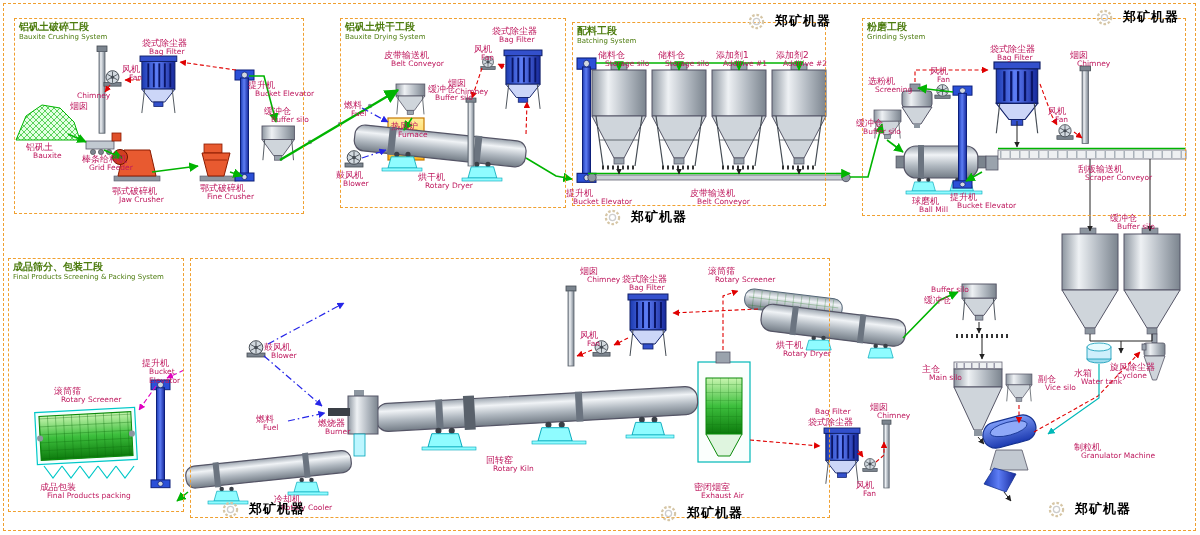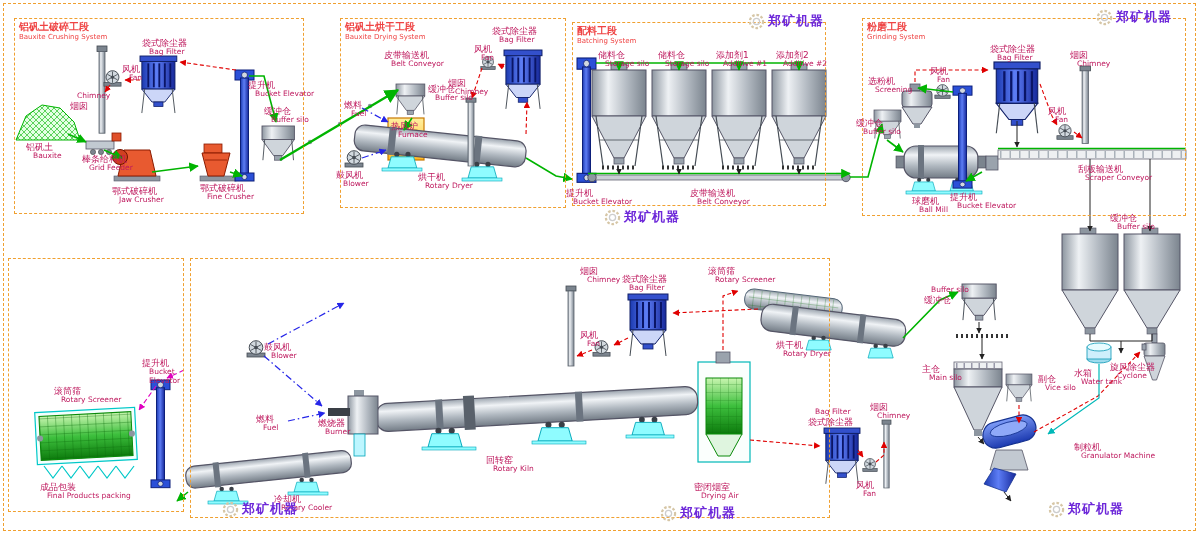--- a/index.html
+++ b/index.html
@@ -3,29 +3,29 @@
 <meta charset="utf-8">
 <style>
   * { margin:0; padding:0; box-sizing:border-box; }
   html,body { width:1200px; height:535px; background:#ffffff; overflow:hidden;
               font-family:"DejaVu Sans","Liberation Sans",sans-serif; }
   #canvas { position:absolute; left:0; top:0; width:1200px; height:535px; background:#fff; }
   #art { position:absolute; left:0; top:0; }
   .outer { position:absolute; left:3px; top:3px; width:1193px; height:528px;
            border:1px dashed #f0a030; pointer-events:none; }
   .section-box { position:absolute; border:1px dashed #f0a030; }
-  .section-title { position:absolute; color:#ef4444; line-height:1.18; white-space:nowrap; }
+  .section-title { position:absolute; color:#4d7c0f; line-height:1.18; white-space:nowrap; }
   .section-title .zh { display:block; font-size:10px; font-weight:bold; }
   .section-title .en { display:block; font-size:7px; }
   .eq-label { position:absolute; color:#be185d; line-height:1.15; white-space:nowrap; }
   .eq-label .zh { display:block; font-size:9px; }
   .eq-label .en { display:block; font-size:7.5px;margin-left:7px; }
   .eq-label.wrap { white-space:normal; width:48px; }
-  .watermark { position:absolute; display:flex; align-items:center; gap:3px;
-               color:#6d28d9; font-size:13px; font-weight:bold; letter-spacing:1px; }
+  .watermark { position:absolute; display:flex; align-items:center; gap:10px;
+               color:#000000; font-size:13px; font-weight:bold; letter-spacing:1px; }
 </style>
 </head>
 <body>
 
 <div id="canvas">
   <div class="outer"></div>
 
   <svg id="art" width="1200" height="535" viewBox="0 0 1200 535">
     <defs>
       <linearGradient id="gSteelV" x1="0" y1="0" x2="1" y2="0">
@@ -435,20 +435,24 @@
     <div class="section-title" style="left: 577px; top: 25px;">
       <span class="zh">配料工段</span>
       <span class="en">Batching System</span>
     </div>
     <div class="section-box" style="left: 862px; top: 18px; width: 324px; height: 198px;"></div>
     <div class="section-title" style="left: 867px; top: 21px;">
       <span class="zh">粉磨工段</span>
       <span class="en">Grinding System</span>
     </div>
     <div class="section-box" style="left: 8px; top: 258px; width: 176px; height: 254px;"></div>
+    <div class="section-title" style="left: 13px; top: 261px;">
+      <span class="zh">成品筛分、包装工段</span>
+      <span class="en">Final Products Screening &amp; Packing System</span>
+    </div>
     <div class="section-box" style="left: 190px; top: 258px; width: 640px; height: 260px;"></div>
     <div class="eq-label" style="left: 122px; top: 64px;">
       <span class="zh">风机</span>
       <span class="en">Fan</span>
     </div>
     <div class="eq-label" style="left: 142px; top: 38px;">
       <span class="zh">袋式除尘器</span>
       <span class="en">Bag Filter</span>
     </div>
     <div class="eq-label" style="left: 70px; top: 92px;">
@@ -626,21 +630,21 @@
     <div class="eq-label" style="left: 486px; top: 455px;">
       <span class="zh">回转窑</span>
       <span class="en">Rotary Kiln</span>
     </div>
     <div class="eq-label" style="left: 274px; top: 494px;">
       <span class="zh">冷却机</span>
       <span class="en">Rotary Cooler</span>
     </div>
     <div class="eq-label" style="left: 694px; top: 482px;">
       <span class="zh">密闭烟室</span>
-      <span class="en">Drying Air</span>
+      <span class="en">Exhaust Air</span>
     </div>
     <div class="eq-label" style="left: 808px; top: 408px;">
       <span class="en">Bag Filter</span>
       <span class="zh">袋式除尘器</span>
     </div>
     <div class="eq-label" style="left: 870px; top: 402px;">
       <span class="zh">烟囱</span>
       <span class="en">Chimney</span>
     </div>
     <div class="eq-label" style="left: 856px; top: 480px;">

